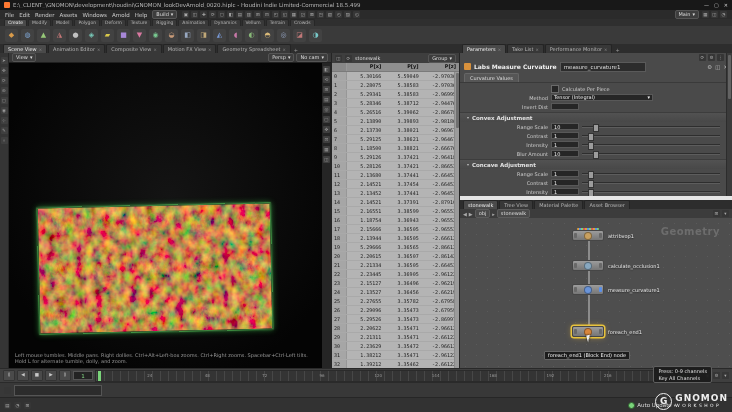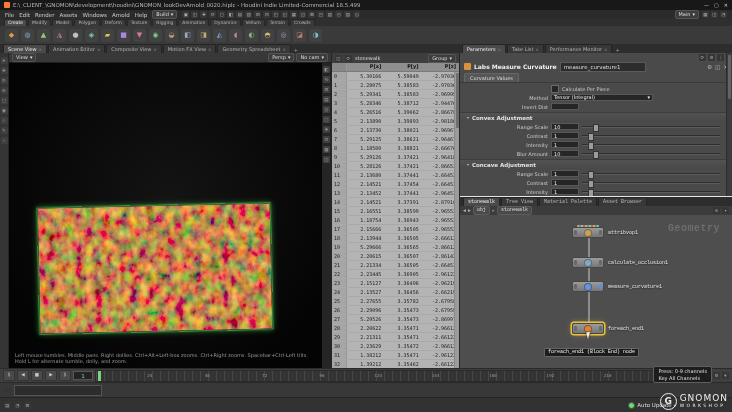--- a/index.html
+++ b/index.html
@@ -81,21 +81,21 @@
   .pr-slider::before{content:"";position:absolute;left:0;right:4px;top:3px;height:1px;background:#2e2e2e;box-shadow:0 1px 0 #5d5d5d;}
   .pr-handle{position:absolute;top:0.5px;width:4px;height:6px;background:#9c9c9c;border:1px solid #333;left:var(--fill,4%);}
   .pr-check{width:6px;height:6px;background:#262626;border:1px solid #6a6a6a;flex:0 0 auto;}
   .pr-checklabel{font-size:5px;color:#ccc;}
   .pr-section{height:9px;display:flex;align-items:center;gap:3px;margin:1px -8px 0 -4px;padding-left:7px;border-top:1px solid #3d3d3d;background:linear-gradient(#525252,#484848);}
   .pr-section-arrow{color:#bbb;font-size:4px;}
   .pr-section-title{font-size:5.5px;color:#e2e2e2;font-weight:bold;}
   .pr-scroll{position:absolute;right:0;top:0;bottom:0;width:5px;background:#3b3b3b;border-left:1px solid #2c2c2c;}
   .pr-scroll i{position:absolute;left:1px;top:2px;width:3px;height:44px;background:#636363;border-radius:1px;display:block;}
   
-  .network{position:absolute;left:0;top:143px;right:0;bottom:0;background:#fef9c3;border-top:1px solid #e5e5e5;font-family:Liberation Mono, monospace;}
+  .network{position:absolute;left:0;top:143px;right:0;bottom:0;background:#fef9c3;border-top:4px solid #e5e5e5;}
   .nw-tabs{height:9px;background:#2d2d2d;display:flex;align-items:flex-end;gap:1px;padding:0 3px;}
   .nw-path{height:9px;background:#3c3c3c;border-bottom:1px solid #2a2a2a;display:flex;align-items:center;gap:2px;padding:0 3px;}
   .nw-arrow{color:#aaa;font-size:5px;}
   .nw-chip{font-size:5px;color:#ddd;background:#4a4a4a;border:1px solid #5c5c5c;border-radius:2px;padding:0 3px;height:7px;line-height:7px;}
   .nw-path-right{margin-left:auto;display:flex;gap:2px;}
   .nw-canvas{position:absolute;left:0;top:18px;right:0;bottom:0;overflow:hidden;background-color:#4e4e4e;background-image:radial-gradient(#5a5a5a .5px,transparent .6px);background-size:11px 11px;}
   .nw-context{position:absolute;right:12px;top:8px;font-size:10px;font-weight:bold;color:#6d6d6d;letter-spacing:.5px;}
   .nw-wire{position:absolute;left:128px;top:18px;width:1.5px;height:96px;background:#8c8c8c;}
   .node-row{position:absolute;left:112px;height:11px;display:flex;align-items:center;gap:4px;}
   .node{position:relative;width:32px;height:11px;flex:0 0 auto;background:linear-gradient(#9c9c9c,#767676);border:1px solid #464646;border-radius:2px;display:flex;align-items:center;justify-content:center;box-sizing:border-box;}
@@ -124,21 +124,21 @@
   .bottomrow{position:absolute;left:0;top:397px;right:0;height:15px;background:#323232;border-top:1px solid #262626;display:flex;align-items:center;gap:3px;padding:0 4px;box-sizing:border-box;}
   .autoupdate{margin-left:auto;margin-right:52px;display:flex;align-items:center;gap:2px;}
   .au-dot{width:5px;height:5px;border-radius:50%;background:#7ad47a;border:1px solid #2f5f2f;}
   .au-label{font-size:5.5px;color:#ddd;}
   .au-caret{font-size:4.5px;color:#bbb;}
   
   .hintbox{position:absolute;right:20px;top:366px;z-index:8;background:rgba(28,28,28,.96);border:1px solid #5f5f5f;border-radius:2px;padding:1px 4px;color:#e0e0e0;font-size:5px;line-height:6.5px;text-align:left;}
   .watermark{position:absolute;right:4px;bottom:2px;z-index:9;display:flex;align-items:center;gap:3px;opacity:.92;}
   .wm-circle{width:17px;height:17px;border:1.8px solid #fff;border-radius:50%;color:#fff;font-size:9px;line-height:14px;text-align:center;font-weight:bold;box-sizing:border-box;}
   .wm-text{color:#fff;}
-  .wm-line1{font-size:9px;font-weight:normal;letter-spacing:1px;line-height:9px;}
+  .wm-line1{font-size:9px;font-weight:bold;letter-spacing:1px;line-height:9px;}
   .wm-line2{font-size:4.5px;letter-spacing:2.4px;line-height:6px;}
 </style>
 </head>
 <body>
 
 <div id="app">
 
   <div class="titlebar">
     <span class="logo"></span>
     <span class="title">E:\_CLIENT_\GNOMON\development\houdini\GNOMON_lookDevArnold_0020.hiplc - Houdini Indie Limited-Commercial 18.5.499</span>

